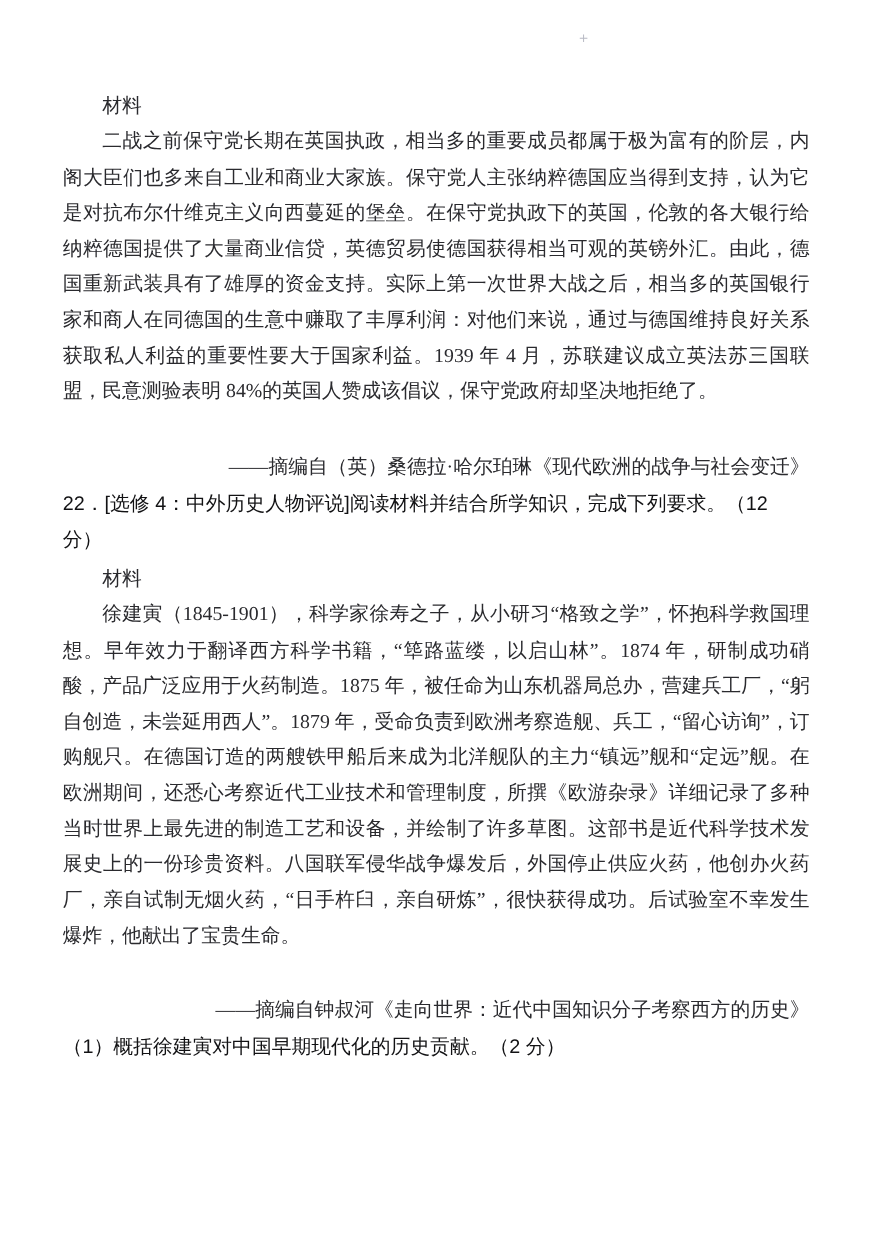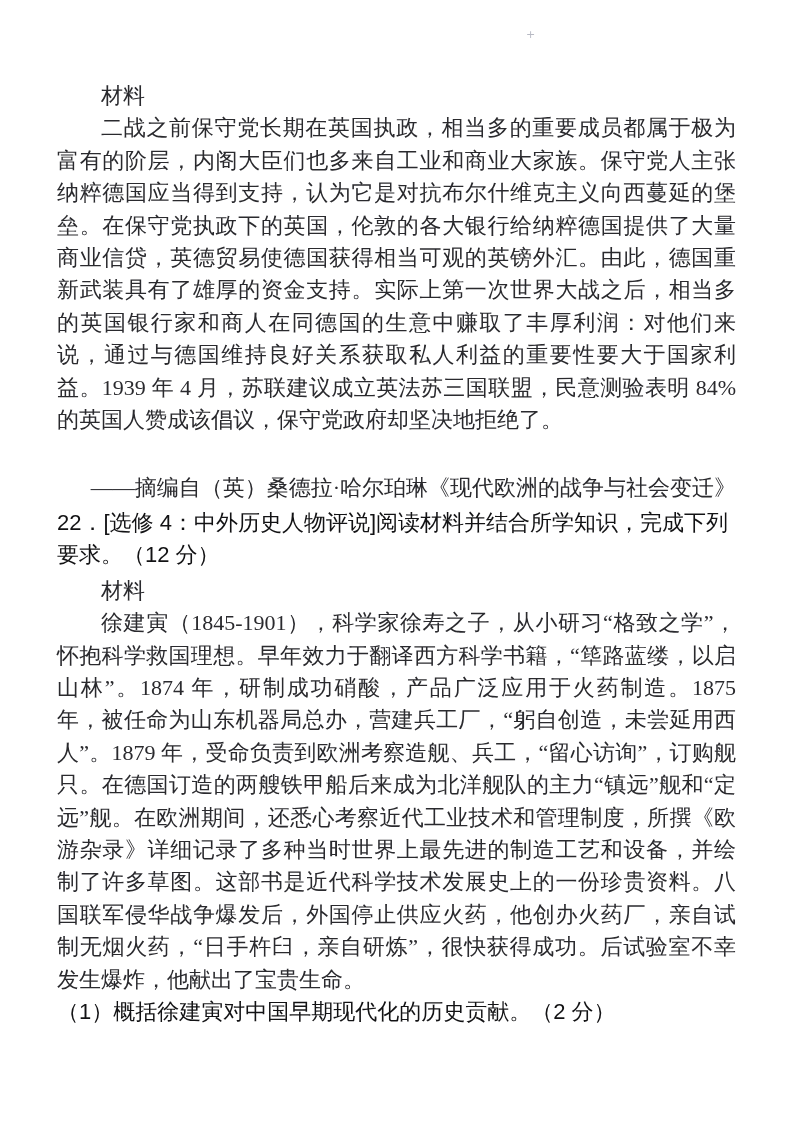--- a/index.html
+++ b/index.html
@@ -29,21 +29,21 @@
     color: #b8bac4;
     font-family: "DejaVu Sans", sans-serif;
     user-select: none;
   }
   .content {
     position: absolute;
     left: 57px;
     top: 80px;
     width: 679px;
     color: #2a2a2e;
-    font-size: 22px;
+    font-size: 18px;
     line-height: 32.4px;
   }
   
   .material-label {
     padding-left: 2em;
     color: #2a2a2e;
     font-family: "Liberation Serif", "DejaVu Serif", serif;
   }
   .material-paragraph {
     text-indent: 2em;
@@ -92,19 +92,20 @@
 
     </section>
 
     <section>
       <div class="q-header">22．[选修 4：中外历史人物评说]阅读材料并结合所学知识，完成下列要求。（12 分）</div>
 
       <div class="material-label block-gap">材料</div>
 
       <p class="material-paragraph">徐建寅（1845-1901），科学家徐寿之子，从小研习“格致之学”，怀抱科学救国理想。早年效力于翻译西方科学书籍，“筚路蓝缕，以启山林”。1874 年，研制成功硝酸，产品广泛应用于火药制造。1875 年，被任命为山东机器局总办，营建兵工厂，“躬自创造，未尝延用西人”。1879 年，受命负责到欧洲考察造舰、兵工，“留心访询”，订购舰只。在德国订造的两艘铁甲船后来成为北洋舰队的主力“镇远”舰和“定远”舰。在欧洲期间，还悉心考察近代工业技术和管理制度，所撰《欧游杂录》详细记录了多种当时世界上最先进的制造工艺和设备，并绘制了许多草图。这部书是近代科学技术发展史上的一份珍贵资料。八国联军侵华战争爆发后，外国停止供应火药，他创办火药厂，亲自试制无烟火药，“日手杵臼，亲自研炼”，很快获得成功。后试验室不幸发生爆炸，他献出了宝贵生命。</p>
 
+      <div class="source-line">——摘编自钟叔河《走向世界：近代中国知识分子考察西方的历史》</div>
 
       <div class="q-line">（1）概括徐建寅对中国早期现代化的历史贡献。（2 分）</div>
 
     </section>
 
   </div>
 </div>
 
 </body></html>

